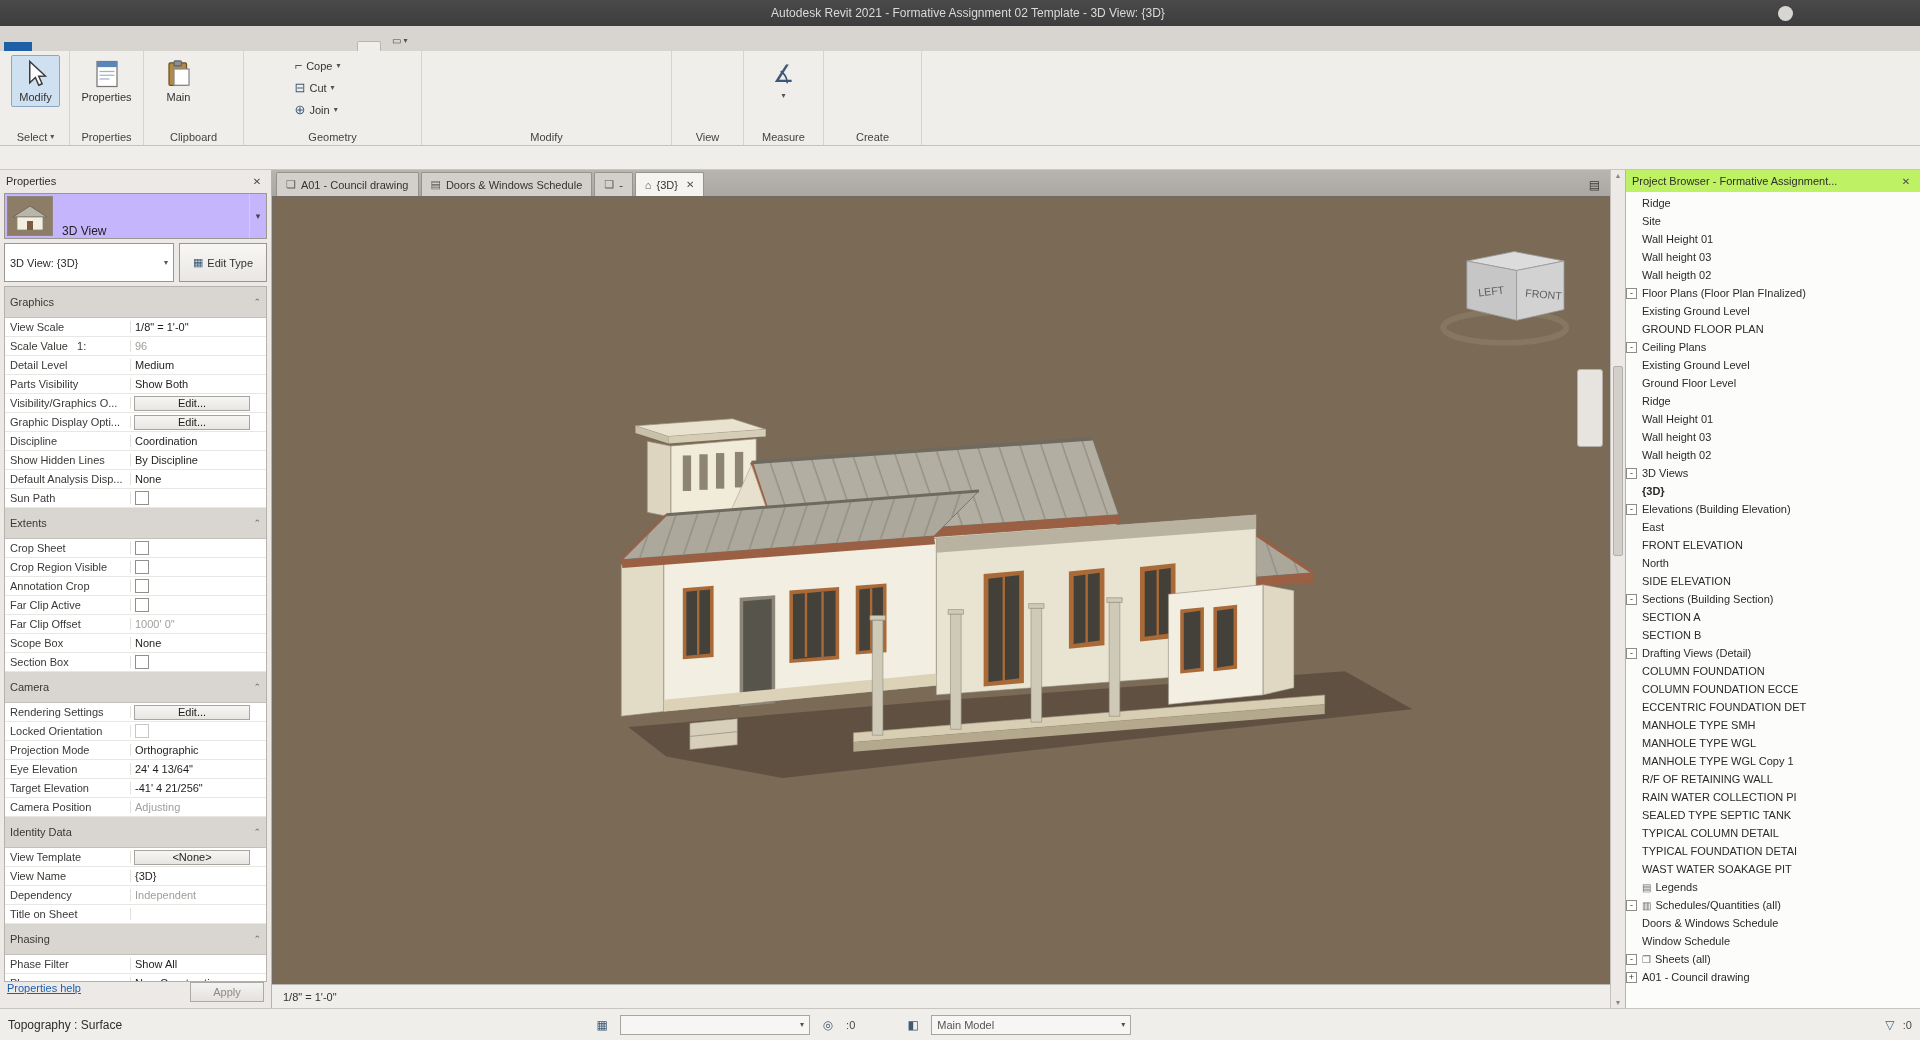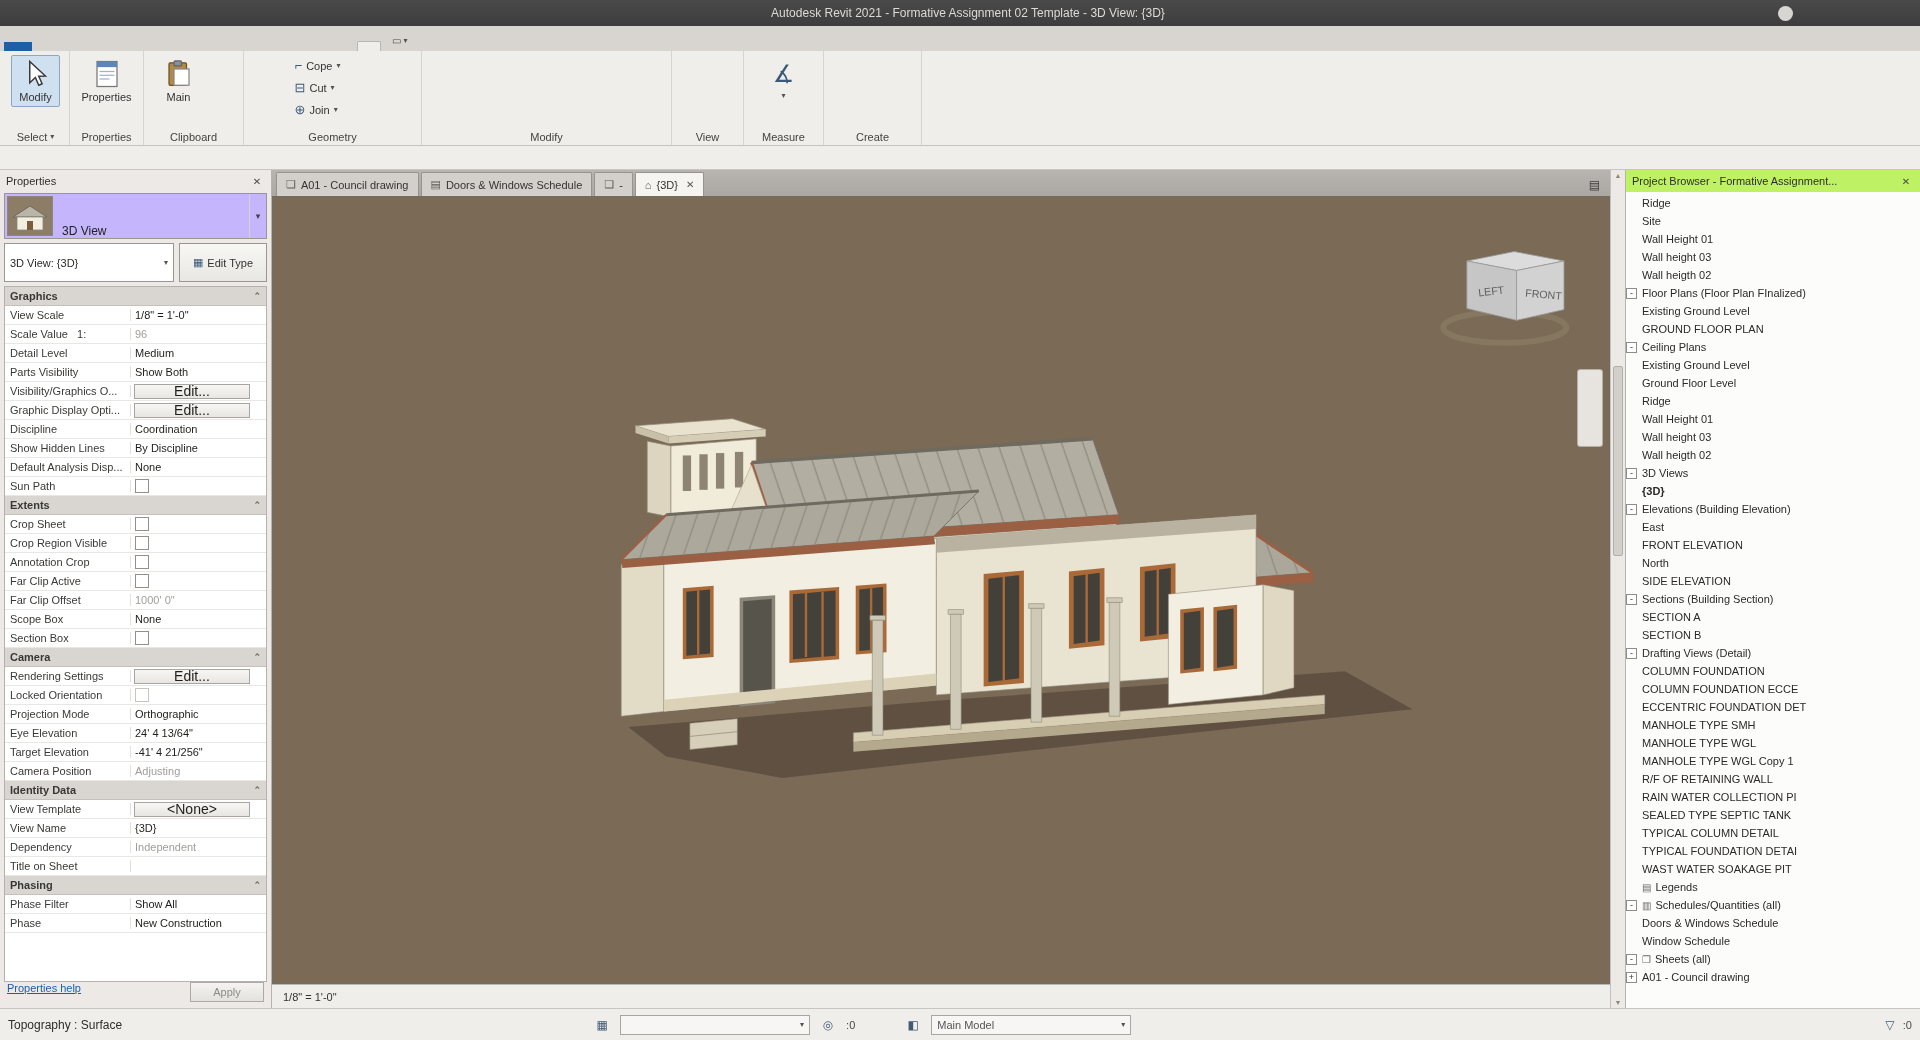--- a/index.html
+++ b/index.html
@@ -58,27 +58,27 @@
   .type-thumb{width:46px;height:40px;margin:2px;border:1px solid #8b887f;flex:none}
   .type-thumb svg{width:100%;height:100%;display:block}
   .type-label{flex:1;padding-left:7px;font-size:12px;color:#222}
   .type-dd{width:17px;align-self:stretch;display:flex;align-items:center;justify-content:center;border-left:1px solid #d5d2ce;color:#444;font-size:9px}
   .instrow{display:flex;margin:3px 4px;gap:5px;height:39px}
   .instcombo{flex:1;background:#fff;border:1px solid #9a9792;display:flex;align-items:center;padding:0 5px;font-size:11px}
   .instcombo .dd{margin-left:auto}
   .edittype{width:88px;flex:none;border:1px solid #9a9792;background:linear-gradient(#f8f7f5,#e9e7e3);display:flex;align-items:center;justify-content:center;gap:4px;font-size:11px;color:#333}
   .et-icn{font-size:11px;color:#3c5a78}
   .pgrid{flex:1;background:#fff;border:1px solid #b5b1ac;margin:1px 4px 0;overflow:hidden}
-  .psec-h{height:19px;background:#d9d6d1;border-bottom:1px solid #c4c1bb;display:flex;align-items:center;padding:0 5px;font-weight:bold;font-size:11px;color:#393835}
+  .psec-h{height:31px;background:#d9d6d1;border-bottom:1px solid #c4c1bb;display:flex;align-items:center;padding:0 5px;font-weight:normal;font-size:11px;color:#393835}
   .chev{margin-left:auto;color:#6c6a66;font-size:9px}
   .prow{display:flex;height:19px;border-bottom:1px solid #e9e7e3;font-size:11px;align-items:center}
   .plabel2{width:126px;flex:none;padding-left:5px;border-right:1px solid #e2e0dc;overflow:hidden;white-space:nowrap;color:#3a3937}
   .pval{flex:1;padding:0 4px;display:flex;align-items:center;overflow:hidden;white-space:nowrap;color:#1f1e1c}
   .prow.dis .pval{color:#a09e9a}
-  .prow.btn .pval{justify-content:center;border:1px solid #a8a5a0;background:linear-gradient(#f7f6f4,#e8e6e2);margin:2px 16px 2px 3px;height:15px;font-size:14px;flex:1}
+  .prow.btn .pval{justify-content:center;border:1px solid #a8a5a0;background:linear-gradient(#f7f6f4,#e8e6e2);margin:2px 16px 2px 3px;height:15px;font-size:11px;flex:1}
   .prow.check .pval::before{content:"";width:12px;height:12px;border:1px solid #93908b;background:#fff;display:inline-block}
   .prow.check.dis .pval::before{border-color:#c9c6c1}
   .prop-bottom{height:26px;display:flex;padding:0 7px}
   .prophelp{color:#1d5fae;text-decoration:underline;font-size:11px}
   .applybtn{margin-left:auto;width:74px;height:20px;border:1px solid #adaaa5;background:linear-gradient(#f4f3f1,#e4e2de);color:#8c8a86;display:flex;align-items:center;justify-content:center;font-size:11px}
 
   
   .centercol{flex:1;display:flex;flex-direction:column;min-width:0}
   .vtabs{height:26px;background:linear-gradient(#b8b4b0,#aba7a3);display:flex;align-items:flex-end;padding:2px 4px 0}
   .vtablist{display:flex;gap:2px;align-items:flex-end}

